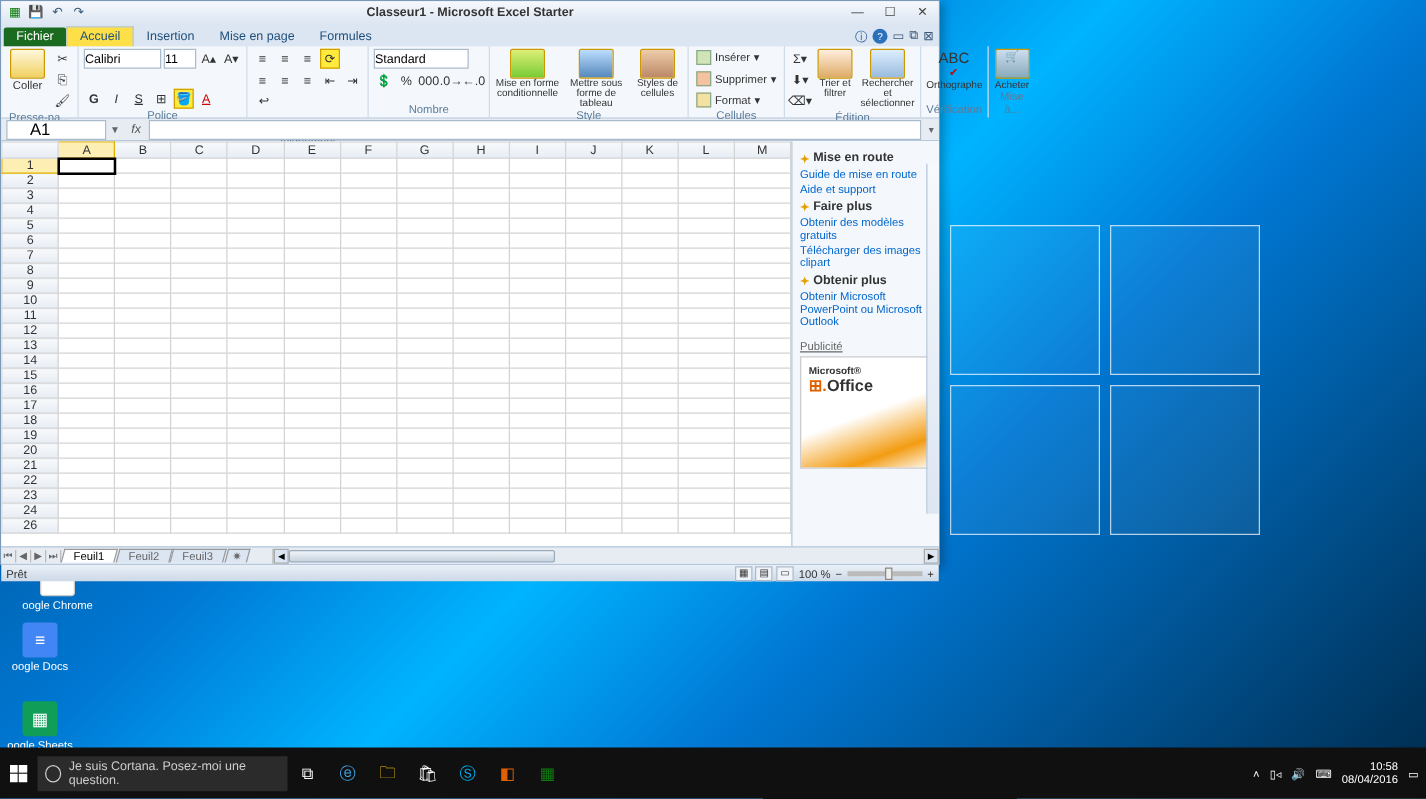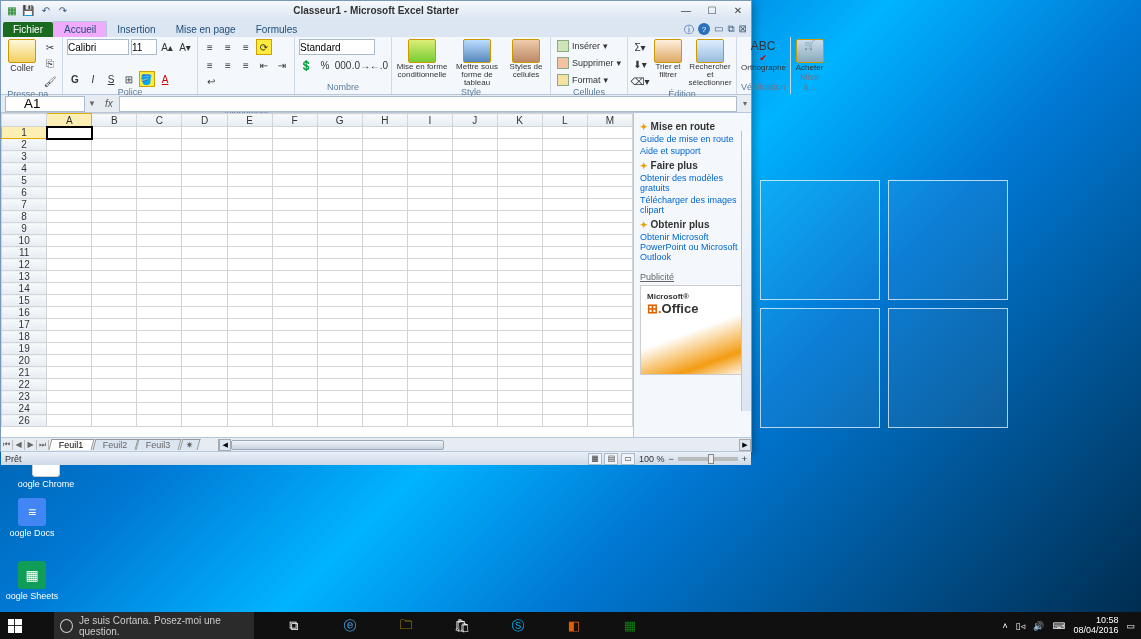--- a/index.html
+++ b/index.html
@@ -25,21 +25,21 @@
 .titlebar { height: 18px; background: linear-gradient(#f6f9fd, #dce6f2); display: flex; align-items: center; font-size: 10px; color: #333; position: relative; }
 .titlebar .qat { display: flex; gap: 3px; padding-left: 4px; }
 .titlebar .qat span { width: 14px; height: 14px; display: inline-flex; align-items: center; justify-content: center; font-size: 10px; color: #3b5a7a; cursor: pointer; }
 .titlebar .title { position: absolute; left: 50%; transform: translateX(-50%); font-weight: bold; }
 .titlebar .winbtns { margin-left: auto; display: flex; }
 .titlebar .winbtns span { width: 26px; height: 16px; display: inline-flex; align-items: center; justify-content: center; font-size: 10px; color: #444; cursor: pointer; }
 
 .tabbar { height: 18px; background: #dce6f2; display: flex; align-items: end; font-size: 10px; position: relative; }
 .tabbar .tab { padding: 2px 10px; color: #1f4e79; cursor: pointer; }
 .tabbar .tab.file { background: #1a6b1f; color: #fff; border-radius: 2px 2px 0 0; margin-left: 2px; }
-.tabbar .tab.active { background: #f0abfc; border: 1px solid #b5c7dd; border-bottom: none; }
+.tabbar .tab.active { background: #fde047; border: 1px solid #b5c7dd; border-bottom: none; }
 .tabbar .help { margin-left: auto; display: flex; gap: 4px; padding-right: 4px; color: #3b5a7a; font-size: 10px; }
 .tabbar .help span { cursor: pointer; }
 
 .ribbon { height: 58px; background: #f4f8fc; border-bottom: 1px solid #b5c7dd; display: flex; font-size: 9px; color: #333; }
 .ribbon .group { border-right: 1px solid #cfdae8; padding: 2px 4px; display: flex; flex-direction: column; justify-content: space-between; }
 .ribbon .group .body { display: flex; gap: 3px; align-items: flex-start; flex: 1; }
 .ribbon .group .label { text-align: center; font-size: 9px; color: #5a7a9a; }
 .ribbon .bigbtn { width: 34px; text-align: center; cursor: pointer; }
 .ribbon .bigbtn .ico { width: 28px; height: 24px; margin: 0 auto; background: #fc6; border: 1px solid #c90; border-radius: 2px; }
 .ribbon .bigbtn .ico.paste { background: linear-gradient(#fff8dc, #f0d060); }
@@ -91,21 +91,21 @@
 .sheet-tabs .hscroll .thumb { position: absolute; left: 12px; width: 40%; top: 1px; bottom: 1px; background: linear-gradient(#f0f4f8, #c7d3e0); border: 1px solid #9ab; border-radius: 2px; }
 .sheet-tabs .hscroll .ar { position: absolute; width: 12px; top: 0; bottom: 0; display: flex; align-items: center; justify-content: center; font-size: 7px; background: #dce6f2; border: 1px solid #aaa; }
 
 .statusbar { height: 14px; background: linear-gradient(#eaf0f7, #cdd9e8); border-top: 1px solid #b5c7dd; display: flex; align-items: center; font-size: 9px; color: #333; padding: 0 4px; }
 .statusbar .zoom { margin-left: auto; display: flex; align-items: center; gap: 4px; }
 .statusbar .zoom .views span { width: 14px; height: 12px; display: inline-flex; align-items: center; justify-content: center; border: 1px solid #abc; background: #f0f4f8; cursor: pointer; font-size: 8px; }
 .statusbar .zoom .slider { width: 60px; height: 4px; background: #bbb; position: relative; }
 .statusbar .zoom .slider .th { position: absolute; left: 50%; top: -3px; width: 6px; height: 10px; background: #eee; border: 1px solid #888; }
 
 
-.taskbar { position: absolute; left: 0; right: 0; bottom: 0; height: 27px; background: #101010; display: flex; align-items: center; color: #fff; font-size: 10px; gap: 24px; }
+.taskbar { position: absolute; left: 0; right: 0; bottom: 0; height: 41px; background: #101010; display: flex; align-items: center; color: #fff; font-size: 10px; }
 .taskbar .start { width: 30px; height: 28px; display: flex; align-items: center; justify-content: center; cursor: pointer; }
 .taskbar .start svg { width: 14px; height: 14px; }
 .taskbar .cortana { display: flex; align-items: center; background: #2b2b2b; height: 28px; width: 200px; padding: 0 6px; gap: 6px; color: #ccc; font-size: 10px; }
 .taskbar .cortana .circ { width: 14px; height: 14px; border: 1.5px solid #ccc; border-radius: 50%; }
 .taskbar .tbtn2 { width: 32px; height: 28px; display: flex; align-items: center; justify-content: center; cursor: pointer; font-size: 13px; }
 .taskbar .tray { margin-left: auto; display: flex; align-items: center; gap: 8px; padding-right: 6px; font-size: 9px; }
 .taskbar .tray .clock { text-align: right; line-height: 1.1; }
 </style>
 </head>
 <body>

